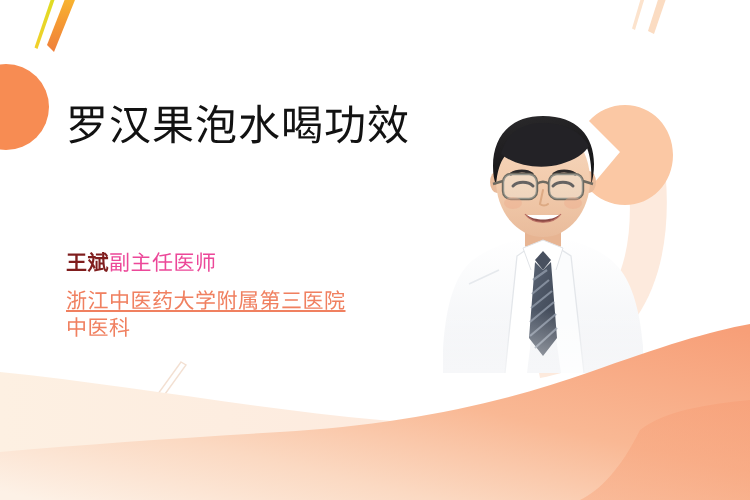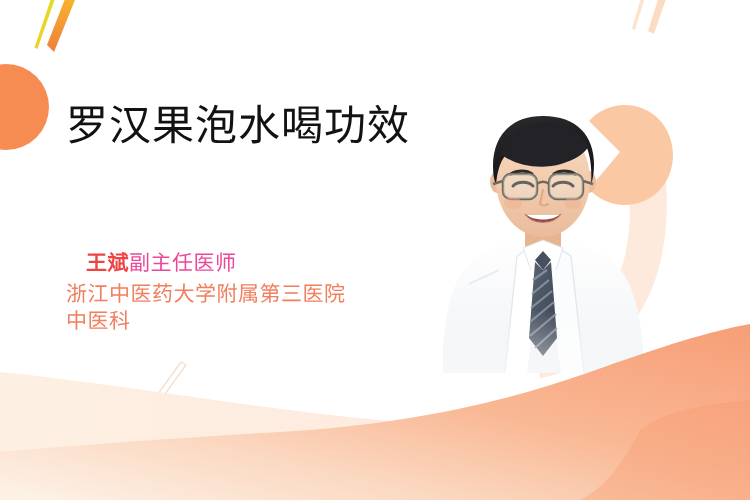--- a/index.html
+++ b/index.html
@@ -50,38 +50,37 @@
     z-index:9;
   }
   #name-row{
     font-size:21px;
     line-height:28px;
     white-space:nowrap;
     color:#ee7559;
   }
   #doctor-name{
     font-weight:700;
-    color:#ef4444;
+    color:#7f1d1d;
     letter-spacing:.5px;
-    margin-left:20px;
   }
   #doctor-title{
     font-weight:400;
     color:#ec4899;
     letter-spacing:.5px;
   }
   #hospital,#department{
     font-size:21px;
     line-height:27px;
     color:#f08060;
     font-weight:400;
     white-space:nowrap;
     letter-spacing:.5px;
   }
-  #hospital{margin-top:3px;}
+  #hospital{margin-top:10px;text-decoration:underline;}
 </style>
 </head>
 <body>
 
 <div id="card">
 
   <svg class="layer" viewBox="0 0 750 500" style="z-index:1;">
     <defs>
       <linearGradient id="gradStrokeOrange" x1="0" y1="0" x2="0" y2="1">
         <stop offset="0%" stop-color="#f9c22e"></stop>

